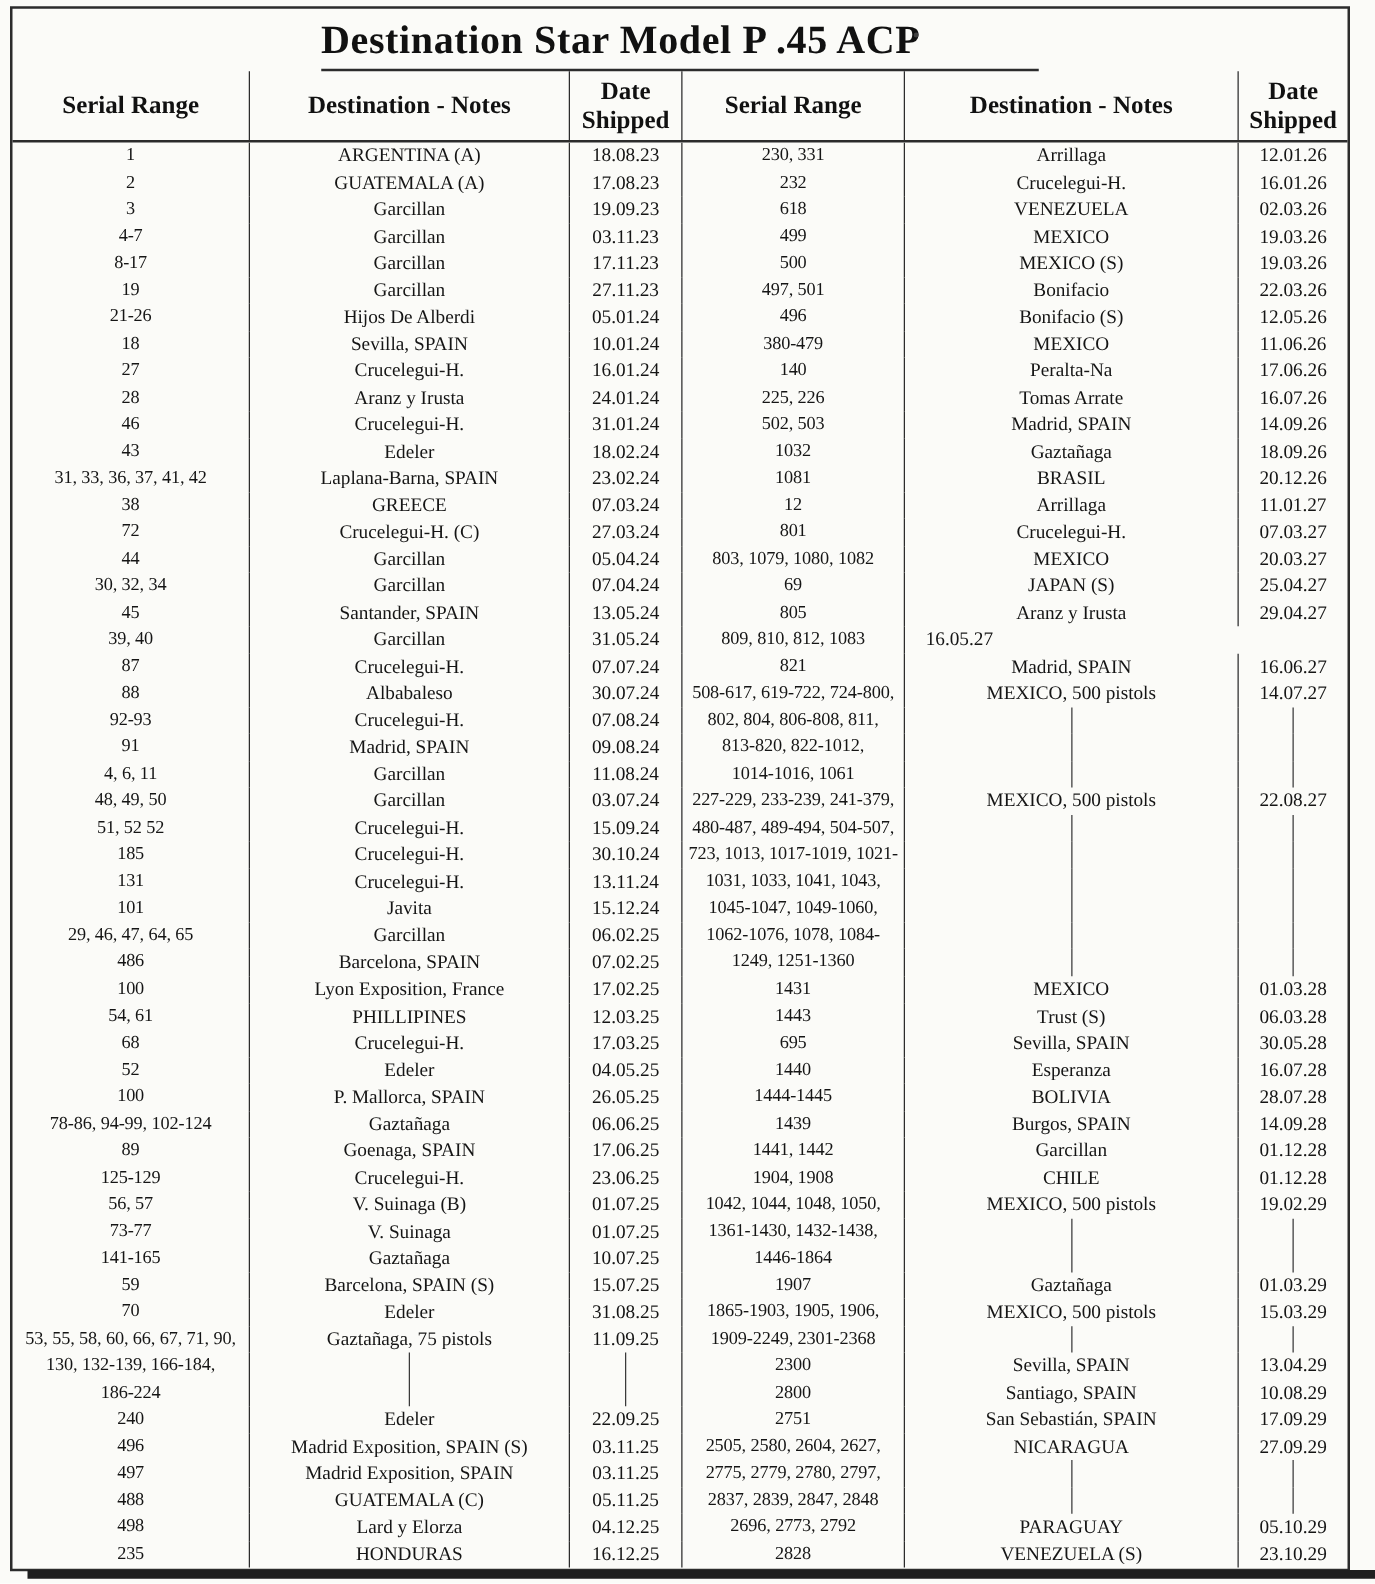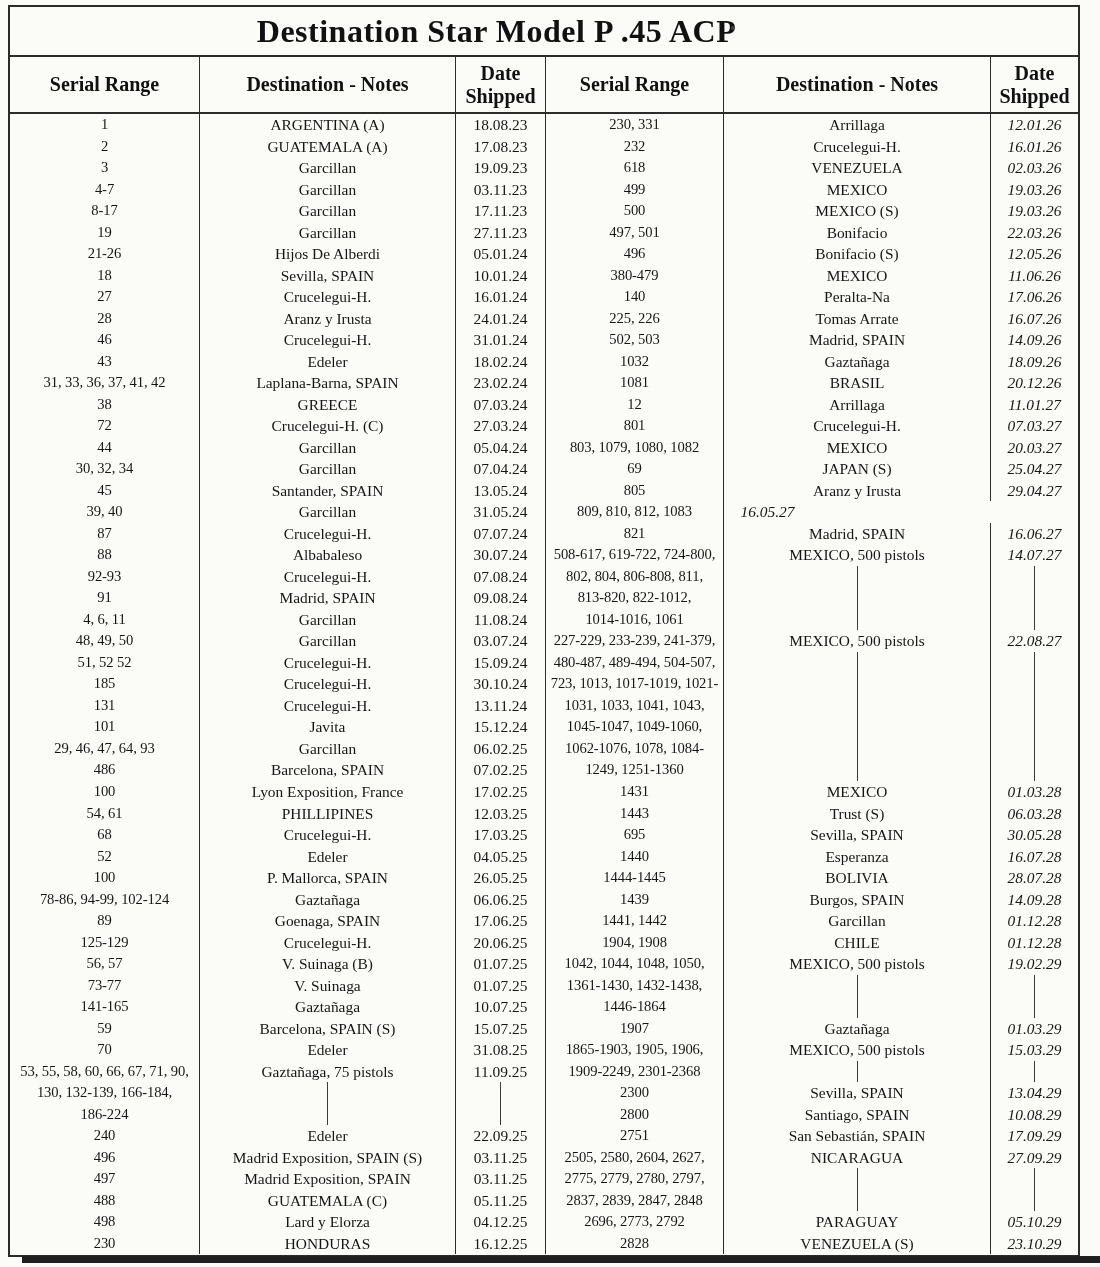--- a/index.html
+++ b/index.html
@@ -3,21 +3,21 @@
 <meta charset="utf-8">
 <style>
   html,body{margin:0;padding:0;background:#ffffff;}
   .page{
     position:relative;width:1100px;height:1267px;background:#fbfbf8;
     font-family:"Liberation Serif","DejaVu Serif",serif;color:#161616;overflow:hidden;
   }
   .doc-table{
     position:absolute;left:8px;top:5px;width:1072px;height:1252px;
     border:2px solid #2c2c2c;box-sizing:border-box;
-    display:flex;flex-direction:column;
+    display:flex;flex-direction:column;align-items:center;
   }
   .title-row{
     height:48px;flex:0 0 48px;border-bottom:2px solid #2c2c2c;
     display:flex;align-items:center;justify-content:center;
     padding-right:95px; 
   }
   .page-title{
     font-size:32px;font-weight:bold;letter-spacing:.5px;white-space:nowrap;color:#111;
   }
   .header-row{
@@ -29,21 +29,21 @@
     font-weight:bold;font-size:20px;line-height:23px;padding:0 6px;color:#111;
   }
   .hcell:last-child{border-right:none;}
   .body{flex:1 1 auto;display:flex;flex-direction:column;overflow:hidden;}
   .row{display:flex;height:21.53px;flex:0 0 21.53px;}
   .cell{
     box-sizing:border-box;border-right:1.5px solid #2c2c2c;
     text-align:center;font-size:15.4px;line-height:21.53px;
     white-space:nowrap;overflow:visible;color:#151515;
   }
-  .cell:last-child{border-right:none;font-style:italic;}
+  .cell:last-child{border-right:none;}
   .c1{width:190px;} .c2{width:256px;} .c3{width:90px;}
   .c4{width:178px;} .c5{width:267px;} .c6{width:87px;}
   .serial{font-size:14.6px;letter-spacing:-0.1px;}
   .vline{width:0;height:100%;margin:0 auto;border-left:1.5px solid #3a3a3a;}
   .scan-band{
     position:absolute;left:22px;right:0;top:1256px;height:7px;background:#1f1f1f;
   }
   .artifact-dot{
     position:absolute;left:731px;top:26px;width:4px;height:4px;border-radius:50%;
     background:#4a4a4a;opacity:.85;
@@ -319,21 +319,21 @@
           <div class="cell c3">15.12.24</div>
           <div class="cell serial c4">1045-1047, 1049-1060,</div>
           <div class="cell c5">
             <div class="vline"></div>
           </div>
           <div class="cell c6">
             <div class="vline"></div>
           </div>
         </div>
         <div class="row">
-          <div class="cell serial c1">29, 46, 47, 64, 93</div>
+          <div class="cell serial c1">29, 46, 47, 64, 65</div>
           <div class="cell c2">Garcillan</div>
           <div class="cell c3">06.02.25</div>
           <div class="cell serial c4">1062-1076, 1078, 1084-</div>
           <div class="cell c5">
             <div class="vline"></div>
           </div>
           <div class="cell c6">
             <div class="vline"></div>
           </div>
         </div>
@@ -401,21 +401,21 @@
           <div class="cell serial c1">89</div>
           <div class="cell c2">Goenaga, SPAIN</div>
           <div class="cell c3">17.06.25</div>
           <div class="cell serial c4">1441, 1442</div>
           <div class="cell c5">Garcillan</div>
           <div class="cell c6">01.12.28</div>
         </div>
         <div class="row">
           <div class="cell serial c1">125-129</div>
           <div class="cell c2">Crucelegui-H.</div>
-          <div class="cell c3">20.06.25</div>
+          <div class="cell c3">23.06.25</div>
           <div class="cell serial c4">1904, 1908</div>
           <div class="cell c5">CHILE</div>
           <div class="cell c6">01.12.28</div>
         </div>
         <div class="row">
           <div class="cell serial c1">56, 57</div>
           <div class="cell c2">V. Suinaga (B)</div>
           <div class="cell c3">01.07.25</div>
           <div class="cell serial c4">1042, 1044, 1048, 1050,</div>
           <div class="cell c5">MEXICO, 500 pistols</div>
@@ -539,21 +539,21 @@
         </div>
         <div class="row">
           <div class="cell serial c1">498</div>
           <div class="cell c2">Lard y Elorza</div>
           <div class="cell c3">04.12.25</div>
           <div class="cell serial c4">2696, 2773, 2792</div>
           <div class="cell c5">PARAGUAY</div>
           <div class="cell c6">05.10.29</div>
         </div>
         <div class="row">
-          <div class="cell serial c1">230</div>
+          <div class="cell serial c1">235</div>
           <div class="cell c2">HONDURAS</div>
           <div class="cell c3">16.12.25</div>
           <div class="cell serial c4">2828</div>
           <div class="cell c5">VENEZUELA (S)</div>
           <div class="cell c6">23.10.29</div>
         </div>
       </div>
   </div>
   <div class="artifact-dot"></div>
   <div class="scan-band"></div>

